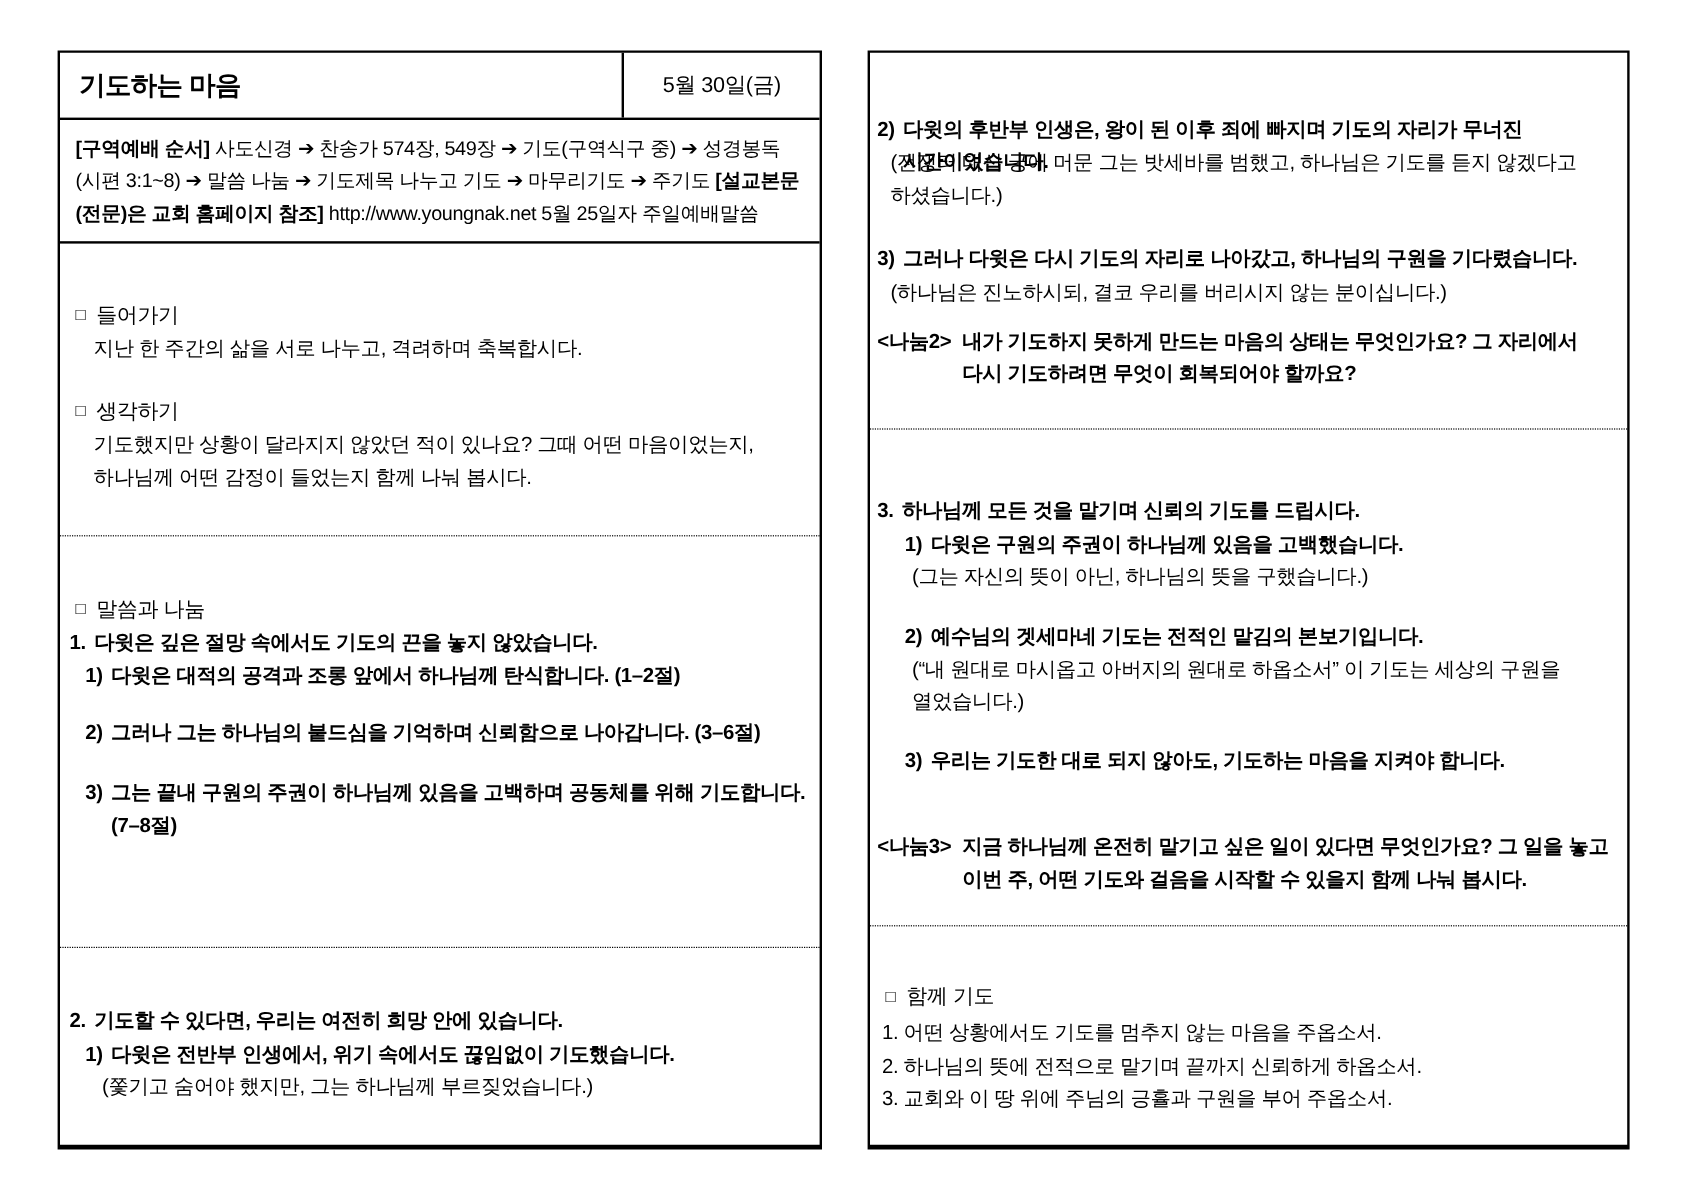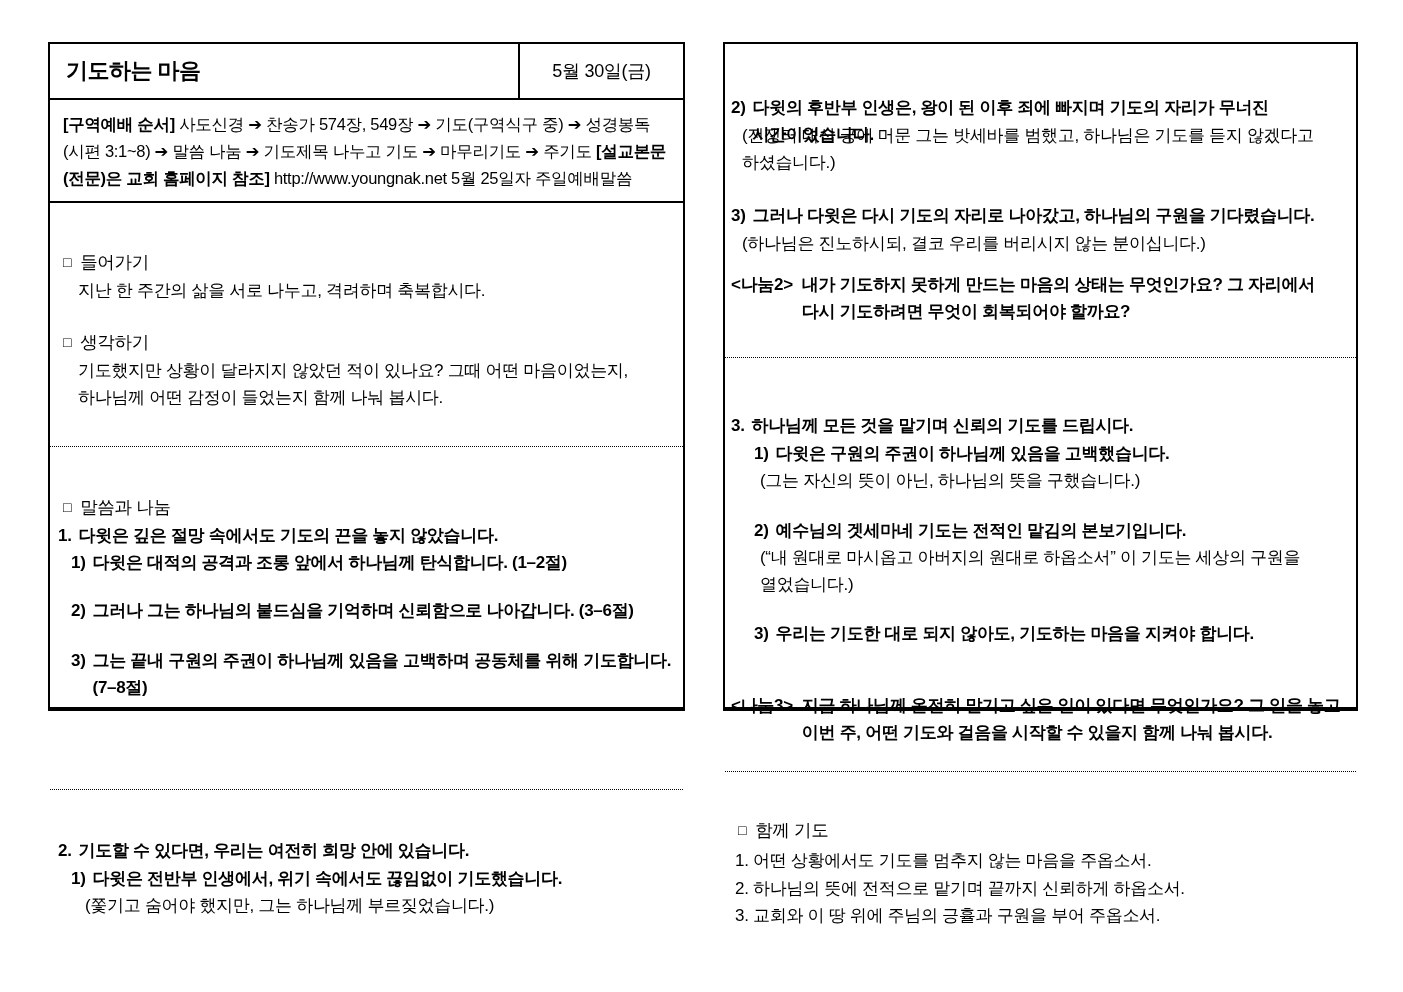--- a/index.html
+++ b/index.html
@@ -6,21 +6,21 @@
   html,body { width:1403px; height:992px; background:#ffffff; }
   body {
     position:relative;
     font-family:"Liberation Sans","DejaVu Sans",sans-serif;
     color:#000;
     letter-spacing:-0.3px;
   }
   .box {
     position:absolute;
     top:42px;
-    height:669px;
+    height:916px;
     background:#fff;
     border:2px solid #000;
     border-bottom-width:4px;
   }
   #left-box  { left:48px;  width:637px; }
   #right-box { left:723px; width:635px; }
 
   
   .l-header { position:absolute; left:0; right:0; top:0; height:56px; border-bottom:2px solid #000; }
   .l-title  { position:absolute; left:16px; top:50%; transform:translateY(-50%);

